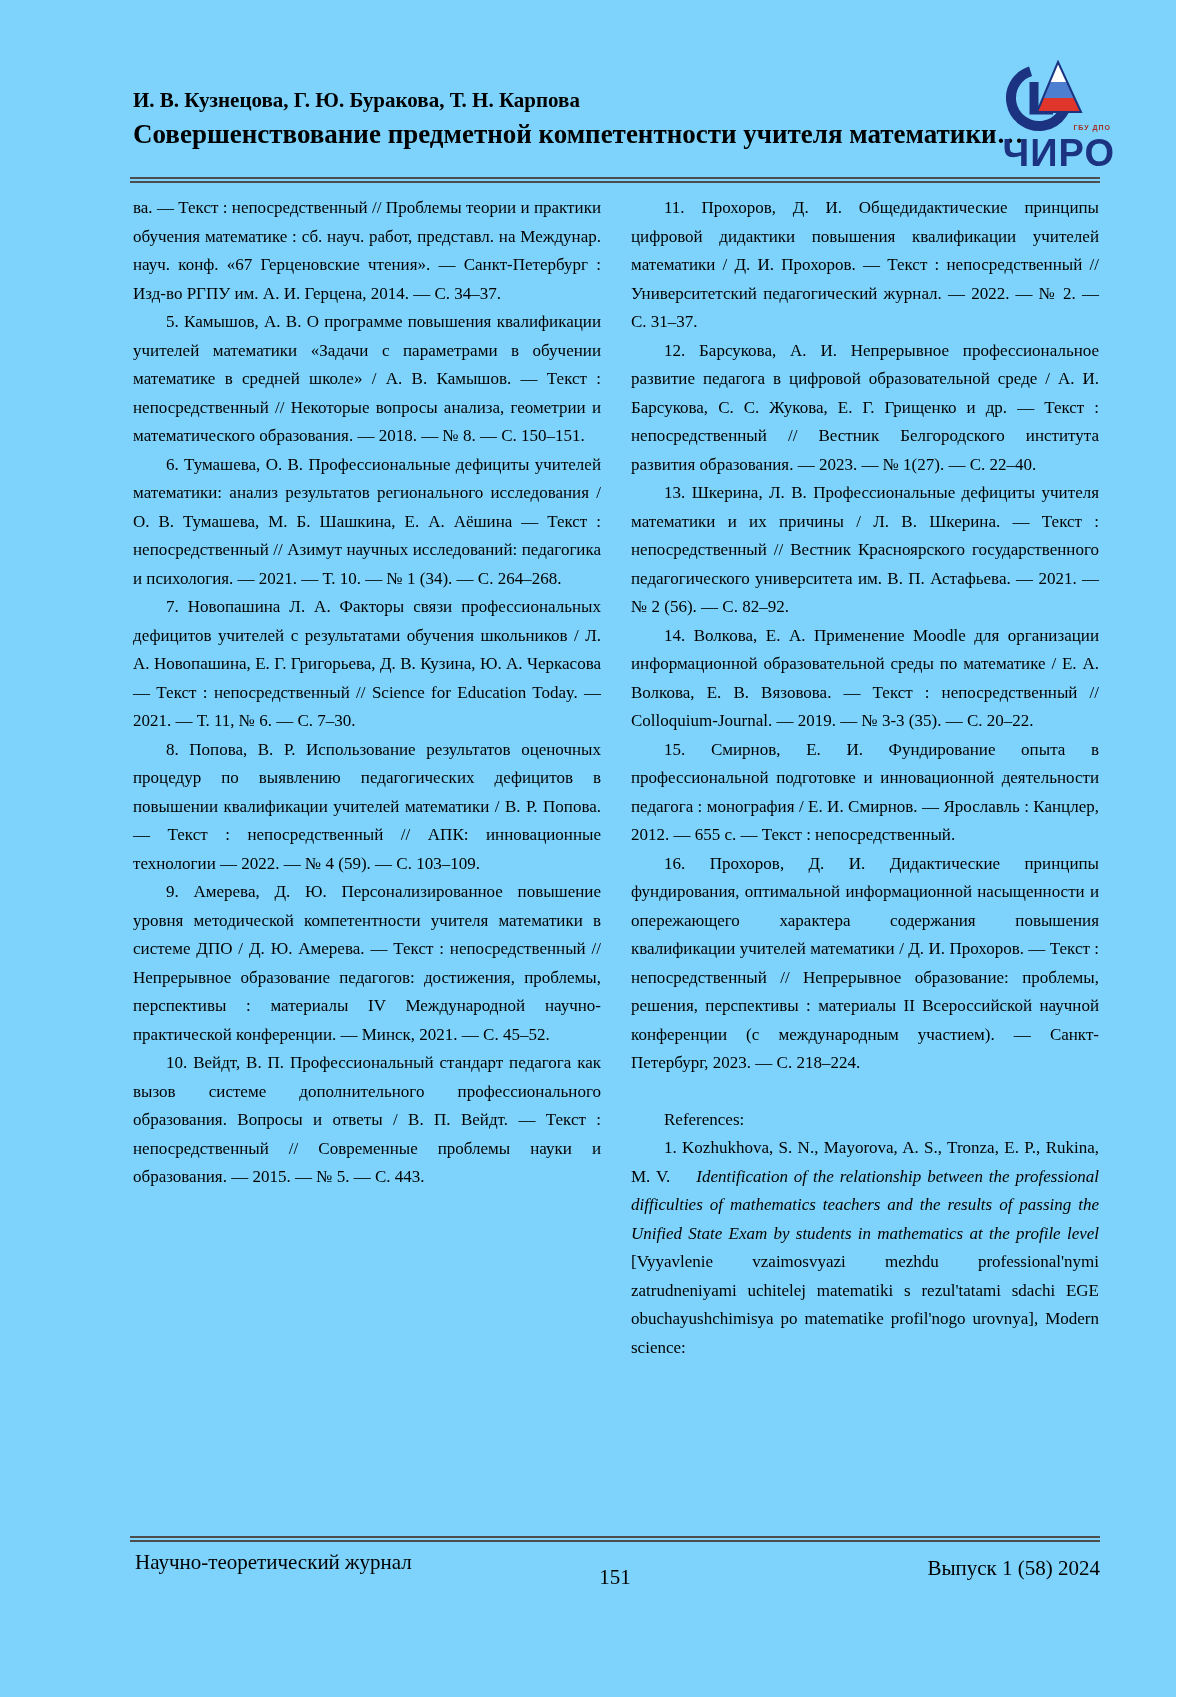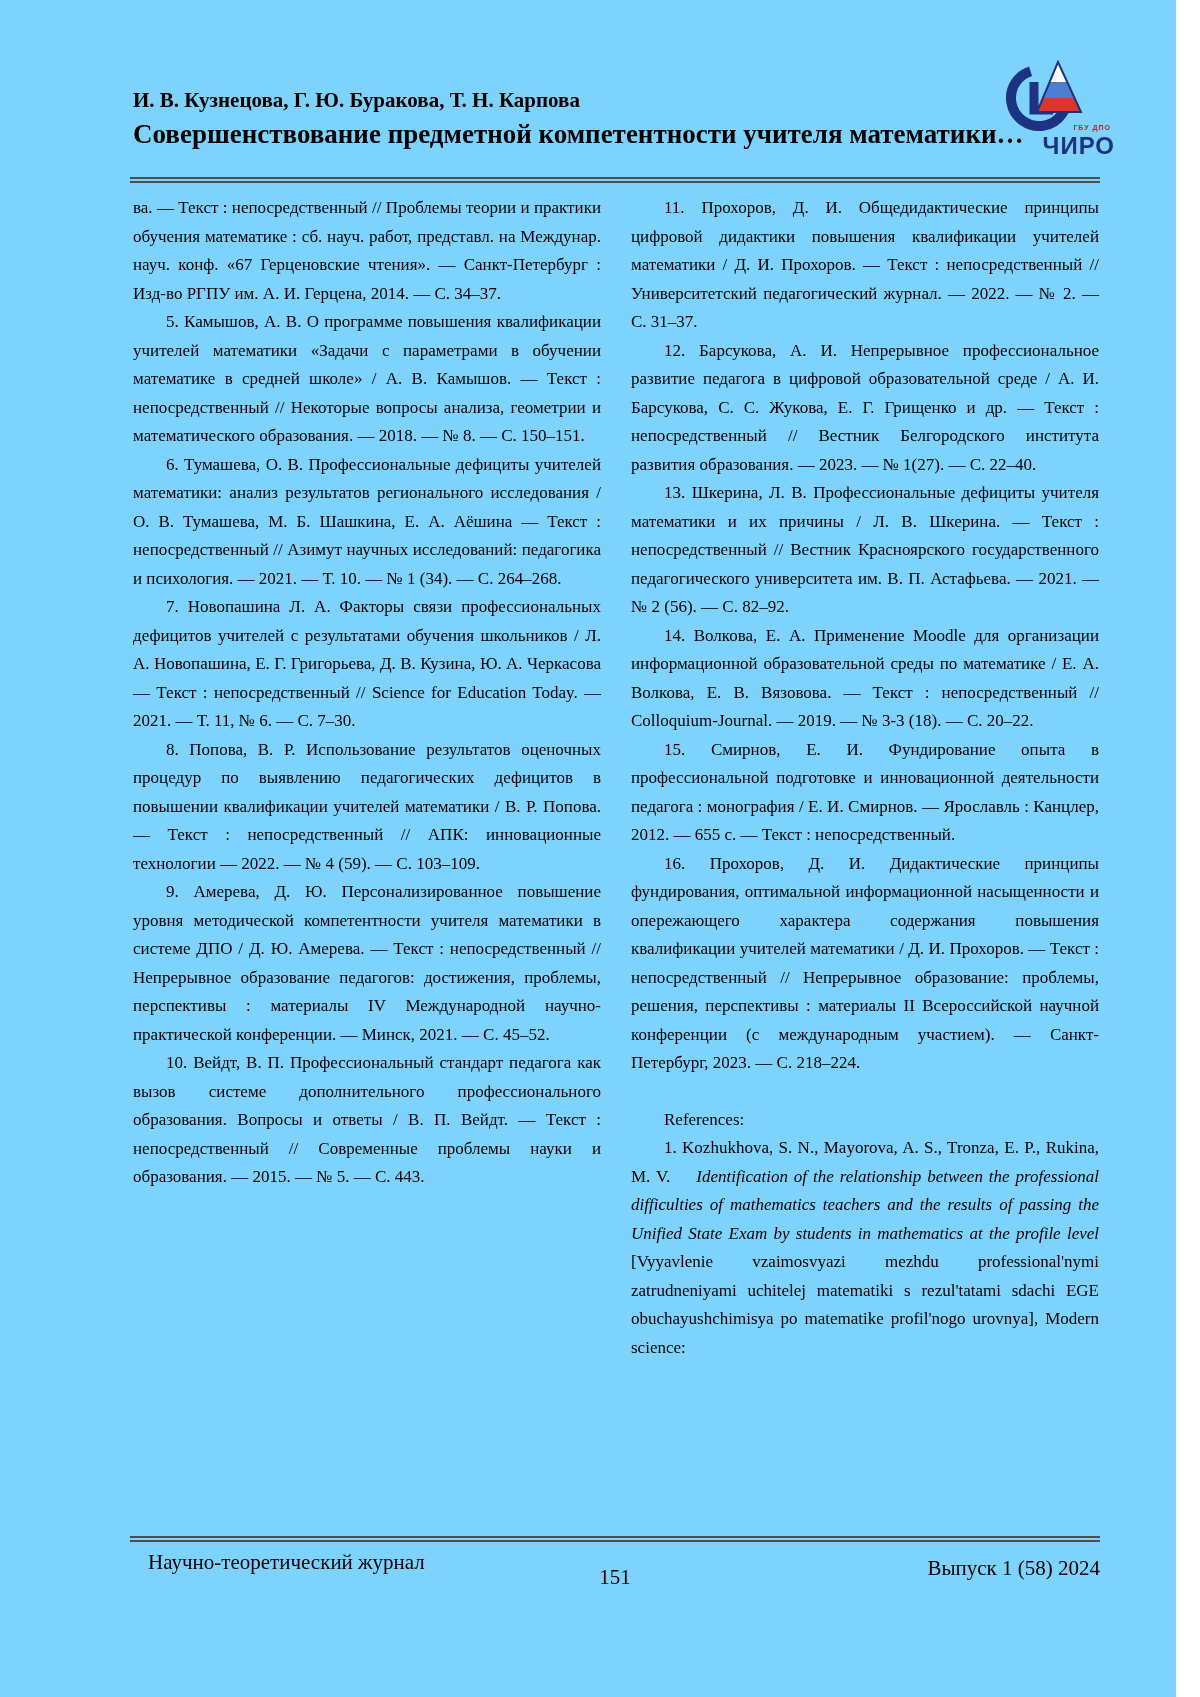--- a/index.html
+++ b/index.html
@@ -42,21 +42,21 @@
     font-family: "Liberation Sans", sans-serif;
     font-size: 7px;
     letter-spacing: 1px;
     color: #a03228;
     font-weight: bold;
   }
   .logo-name {
     position: absolute;
     right: -2px; top: 74px;
     font-family: "Liberation Sans", sans-serif;
-    font-size: 24px;
+    font-size: 38px;
     font-weight: bold;
     letter-spacing: 1px;
     color: #1b3380;
   }
   .rule {
     position: absolute;
     left: 130px;
     width: 970px;
     height: 2px;
     border-top: 2px solid #4d4d4d;
@@ -81,21 +81,21 @@
     margin-top: 28px !important;
   }
   .italic { font-style: italic; margin-left: 20px; }
   .footer {
     position: absolute;
     left: 130px; top: 1550px;
     width: 970px;
     height: 30px;
     font-size: 21px;
   }
-  .footer-left { position: absolute; left: 18px; top: 0; }
+  .footer-left { position: absolute; left: 5px; top: 0; }
   .footer-center { position: absolute; left: 50%; transform: translateX(-50%); top: 15px; }
   .footer-right { position: absolute; right: 0; top: 6px; }
 </style>
 </head>
 <body>
 
 <div class="page">
 
   <div class="header-authors">И. В. Кузнецова, Г. Ю. Буракова, Т. Н. Карпова</div>
   <div class="header-title">Совершенствование предметной компетентности учителя математики…</div>
@@ -128,21 +128,21 @@
     <p>7. Новопашина Л. А. Факторы связи профессиональных дефицитов учителей с результатами обучения школьников / Л. А. Новопашина, Е. Г. Григорьева, Д. В. Кузина, Ю. А. Черкасова — Текст : непосредственный // Science for Education Today. — 2021. — Т. 11, № 6. — С. 7–30.</p>
     <p>8. Попова, В. Р. Использование результатов оценочных процедур по выявлению педагогических дефицитов в повышении квалификации учителей математики / В. Р. Попова. — Текст : непосредственный // АПК: инновационные технологии — 2022. — № 4 (59). — С. 103–109.</p>
     <p>9. Амерева, Д. Ю. Персонализированное повышение уровня методической компетентности учителя математики в системе ДПО / Д. Ю. Амерева. — Текст : непосредственный // Непрерывное образование педагогов: достижения, проблемы, перспективы : материалы IV Международной научно-практической конференции. — Минск, 2021. — С. 45–52.</p>
     <p>10. Вейдт, В. П. Профессиональный стандарт педагога как вызов системе дополнительного профессионального образования. Вопросы и ответы / В. П. Вейдт. — Текст : непосредственный // Современные проблемы науки и образования. — 2015. — № 5. — С. 443.</p>
   </div>
 
   <div class="col col-right">
     <p>11. Прохоров, Д. И. Общедидактические принципы цифровой дидактики повышения квалификации учителей математики / Д. И. Прохоров. — Текст : непосредственный // Университетский педагогический журнал. — 2022. — № 2. — С. 31–37.</p>
     <p>12. Барсукова, А. И. Непрерывное профессиональное развитие педагога в цифровой образовательной среде / А. И. Барсукова, С. С. Жукова, Е. Г. Грищенко и др. — Текст : непосредственный // Вестник Белгородского института развития образования. — 2023. — № 1(27). — С. 22–40.</p>
     <p>13. Шкерина, Л. В. Профессиональные дефициты учителя математики и их причины / Л. В. Шкерина. — Текст : непосредственный // Вестник Красноярского государственного педагогического университета им. В. П. Астафьева. — 2021. — № 2 (56). — С. 82–92.</p>
-    <p>14. Волкова, Е. А. Применение Moodle для организации информационной образовательной среды по математике / Е. А. Волкова, Е. В. Вязовова. — Текст : непосредственный // Colloquium-Journal. — 2019. — № 3-3 (18). — С. 20–22.</p>
+    <p>14. Волкова, Е. А. Применение Moodle для организации информационной образовательной среды по математике / Е. А. Волкова, Е. В. Вязовова. — Текст : непосредственный // Colloquium-Journal. — 2019. — № 3-3 (35). — С. 20–22.</p>
     <p>15. Смирнов, Е. И. Фундирование опыта в профессиональной подготовке и инновационной деятельности педагога : монография / Е. И. Смирнов. — Ярославль : Канцлер, 2012. — 655 с. — Текст : непосредственный.</p>
     <p>16. Прохоров, Д. И. Дидактические принципы фундирования, оптимальной информационной насыщенности и опережающего характера содержания повышения квалификации учителей математики / Д. И. Прохоров. — Текст : непосредственный // Непрерывное образование: проблемы, решения, перспективы : материалы II Всероссийской научной конференции (с международным участием). — Санкт-Петербург, 2023. — С. 218–224.</p>
     <p class="refs-heading">References:</p>
     <p><span>1. Kozhukhova, S. N., Mayorova, A. S., Tronza, E. P., Rukina, M. V. </span><span class="italic">Identification of the relationship between the professional difficulties of mathematics teachers and the results of passing the Unified State Exam by students in mathematics at the profile level</span><span> [Vyyavlenie vzaimosvyazi mezhdu professional'nymi zatrudneniyami uchitelej matematiki s rezul'tatami sdachi EGE obuchayushchimisya po matematike profil'nogo urovnya], Modern science:</span></p>
   </div>
 
   <div class="footer">
     <span class="footer-left">Научно-теоретический журнал</span>
     <span class="footer-center">151</span>
     <span class="footer-right">Выпуск 1 (58) 2024</span>

